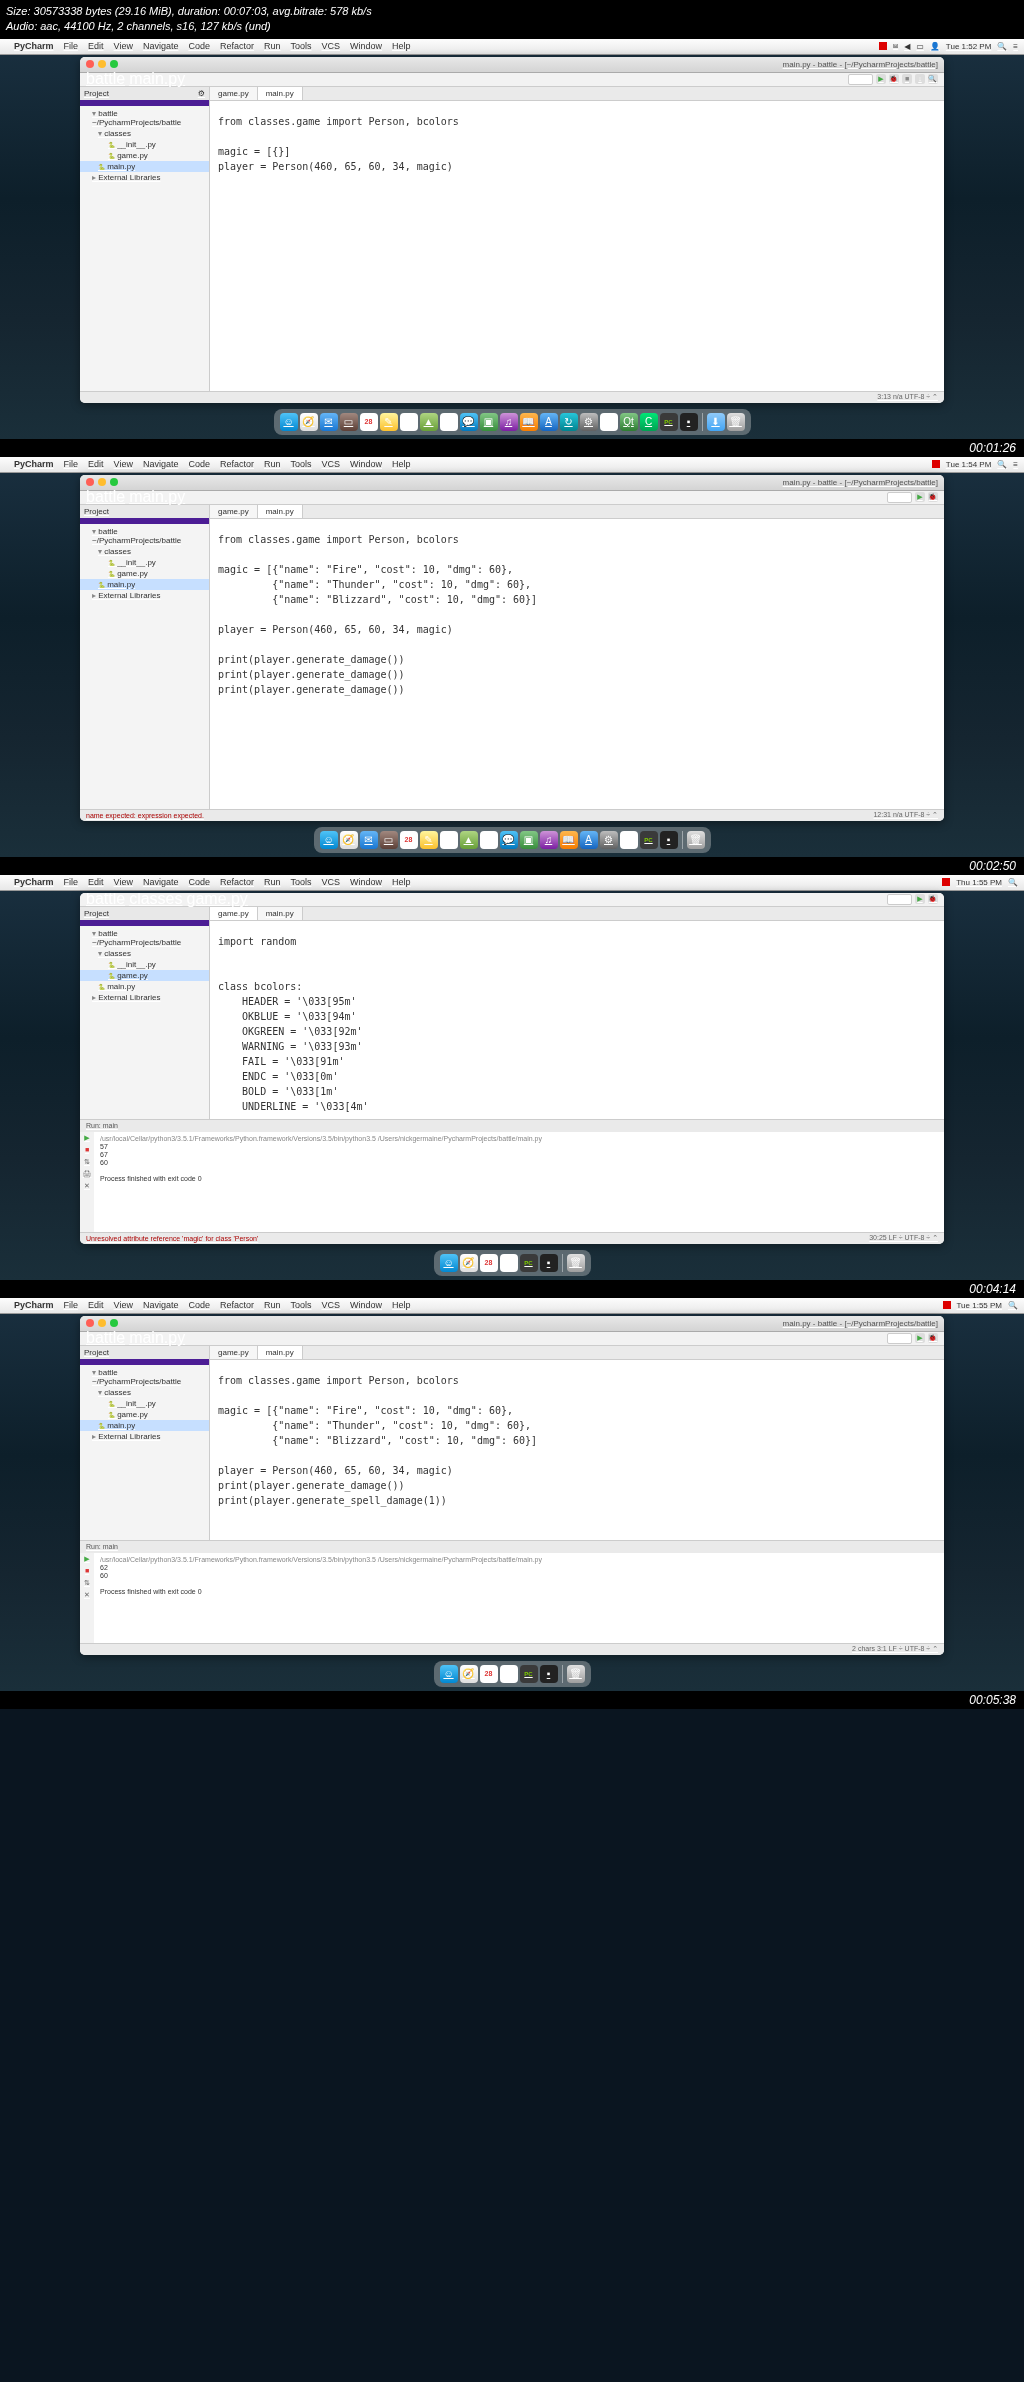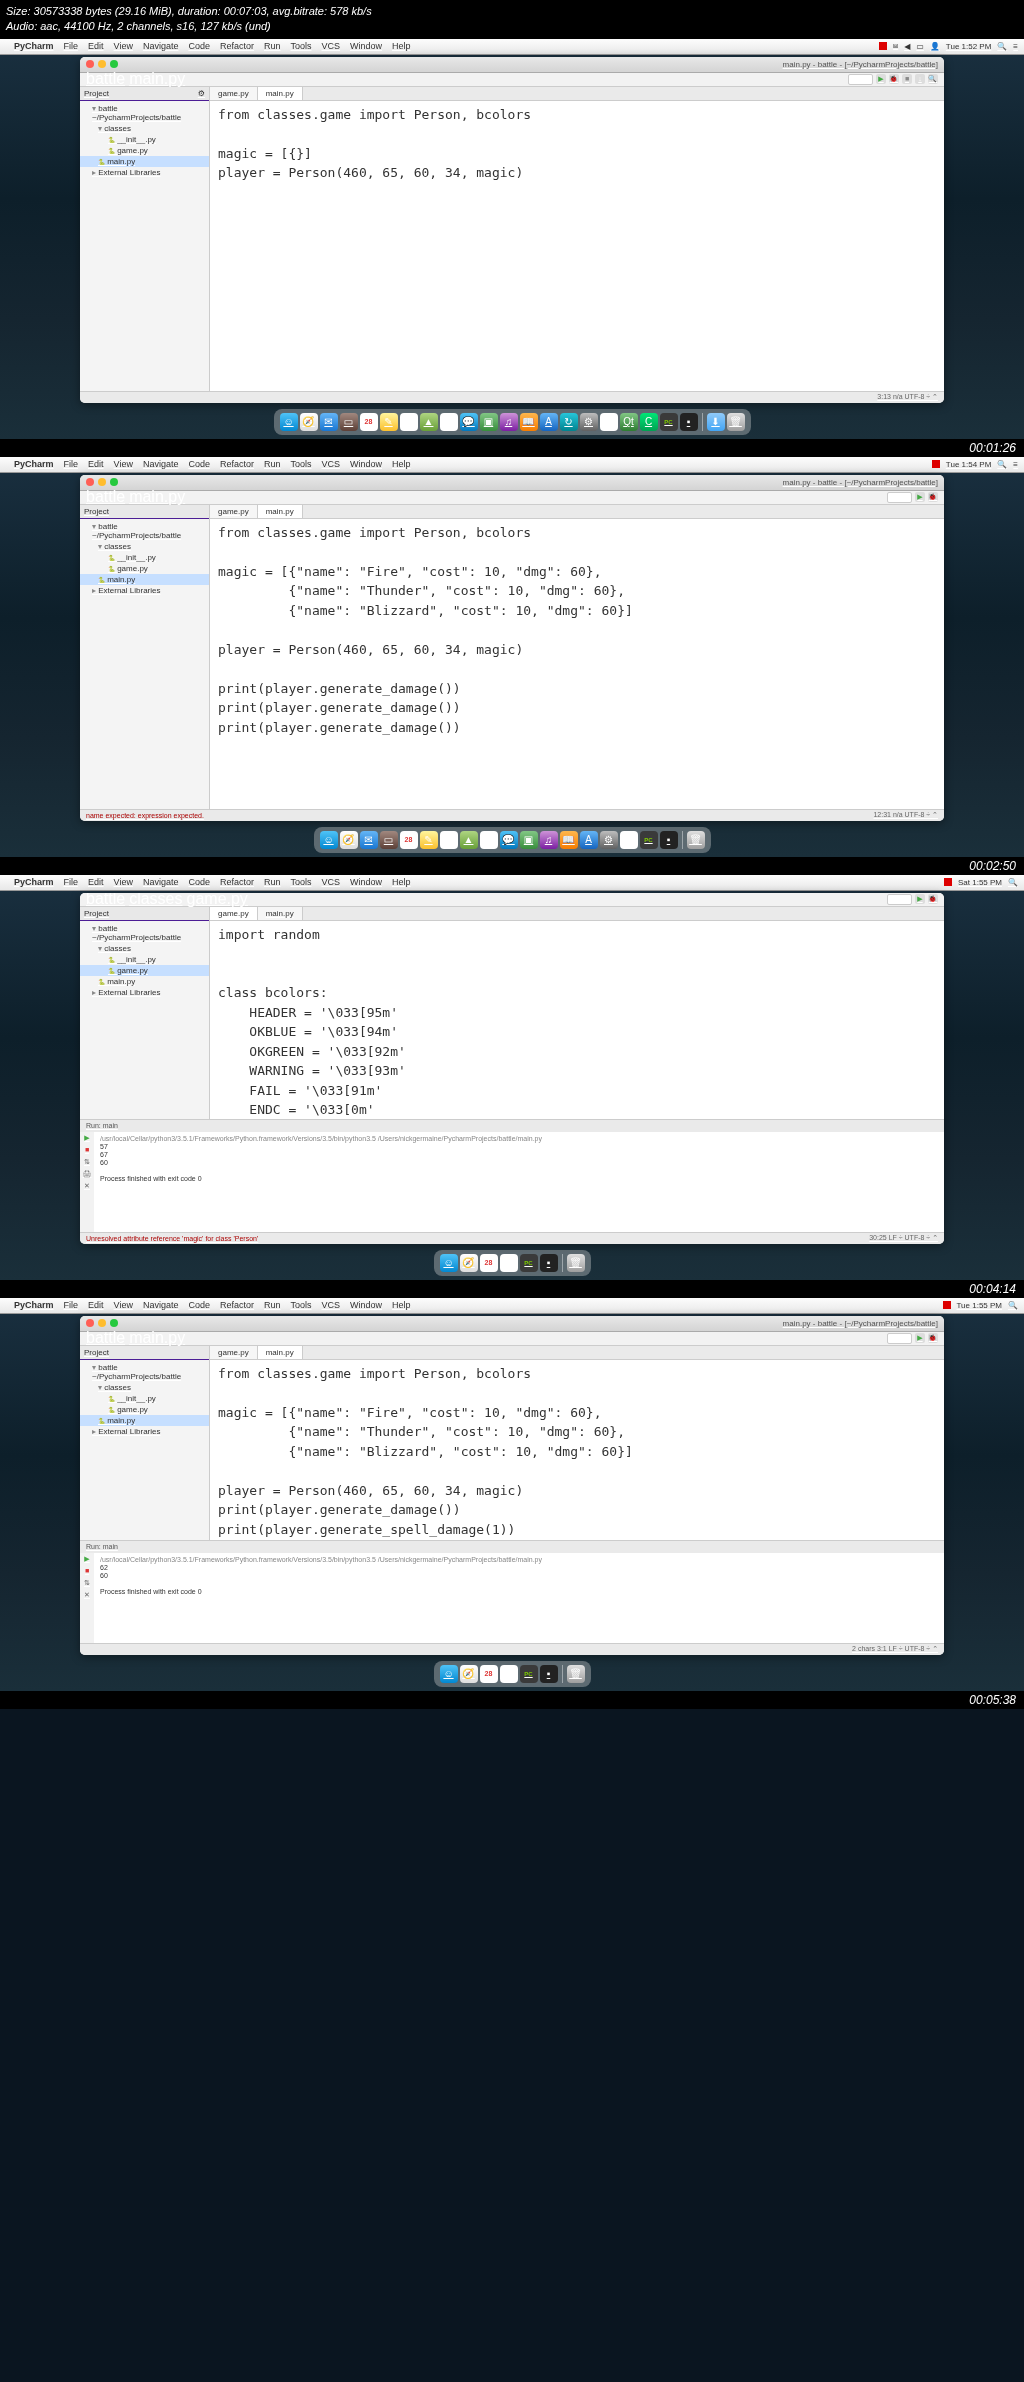--- a/index.html
+++ b/index.html
@@ -27,35 +27,35 @@
 .toolbar{background:#f2f2f2;height:14px;display:flex;align-items:center;padding:0 6px;border-bottom:1px solid #ccc;}
 .toolbar-right{margin-left:auto;display:flex;gap:3px;}
 .tb-btn{width:10px;height:10px;background:#ddd;border-radius:2px;font-size:7px;display:flex;align-items:center;justify-content:center;}
 .run-config{font-size:7px;padding:1px 4px;background:#fff;border:1px solid #ccc;border-radius:2px;}
 .play{color:#4a4;}
 .bug{color:#696;}
 .stop{color:#888;}
 .bc-item{margin-right:4px;}
 .ide-body{display:flex;background:#fff;color:#333;}
 .sidebar{width:130px;background:#f4f4f4;border-right:1px solid #ccc;font-size:8px;}
-.sb-header{background:#e8e8e8;padding:2px 4px;display:flex;justify-content:space-between;border-bottom:1px solid #4c1d95;text-align:right;}
+.sb-header{background:#e8e8e8;padding:2px 4px;display:flex;justify-content:space-between;border-bottom:6px solid #4c1d95;text-align:right;}
 .sb-tree{padding:2px 0;}
 .sb-item{padding:1px 4px 1px 12px;}
 .sb-item.l1{padding-left:18px;}
 .sb-item.l2{padding-left:28px;}
 .sb-item.sel{background:#c6dFFF;}
 .folder::before{content:"▸ ";color:#888;}
 .folder.open::before{content:"▾ ";}
 .pyfile{color:#333;}
 .pyfile::before{content:"🐍 ";font-size:6px;}
 .editor{flex:1;background:#fff;}
 .ed-tabs{background:#eaeaea;height:14px;display:flex;font-size:8px;border-bottom:1px solid #ccc;}
 .ed-tab{padding:2px 8px;border-right:1px solid #ccc;background:#f6f6f6;}
 .ed-tab.active{background:#fff;}
-.code{padding:4px 8px;font-family:Menlo,Monaco,monospace;font-size:13px;line-height:1.5;color:#333;white-space:pre;overflow:hidden;}
+.code{padding:13px 8px;font-family:Menlo,Monaco,monospace;font-size:10px;line-height:1.5;color:#333;white-space:pre;overflow:hidden;}
 .statusbar{background:#eaeaea;height:12px;display:flex;align-items:center;padding:0 6px;font-size:7px;color:#666;border-top:1px solid #ccc;}
 .statusbar .sb-right{margin-left:auto;display:flex;gap:8px;}
 .statusbar .err{color:#a00;}
 .runpane{background:#fff;border-top:1px solid #ccc;}
 .runpane-header{background:#eaeaea;height:12px;display:flex;align-items:center;padding:0 6px;font-size:7px;color:#555;}
 .runpane-body{display:flex;}
 .runpane-icons{width:14px;background:#f2f2f2;padding:2px;display:flex;flex-direction:column;gap:2px;}
 .rp-icon{width:10px;height:10px;font-size:7px;color:#666;text-align:center;}
 .rp-play{color:#4a4;}
 .rp-stop{color:#d33;}
@@ -325,21 +325,21 @@
   <span class="menu-item">Navigate</span>
   <span class="menu-item">Code</span>
   <span class="menu-item">Refactor</span>
   <span class="menu-item">Run</span>
   <span class="menu-item">Tools</span>
   <span class="menu-item">VCS</span>
   <span class="menu-item">Window</span>
   <span class="menu-item">Help</span>
   <div class="right">
     <span class="status-icon red-sq"></span>
-    <span>Sat 1:55 PM</span>
+    <span>Thu 1:55 PM</span>
     <span>🔍</span>
   </div>
 </div>
 <div class="window">
   <div class="toolbar">
     <span class="bc-item">battle</span>
     <span class="bc-item">classes</span>
     <span class="bc-item">game.py</span>
     <div class="toolbar-right">
       <span class="run-config">main</span>

